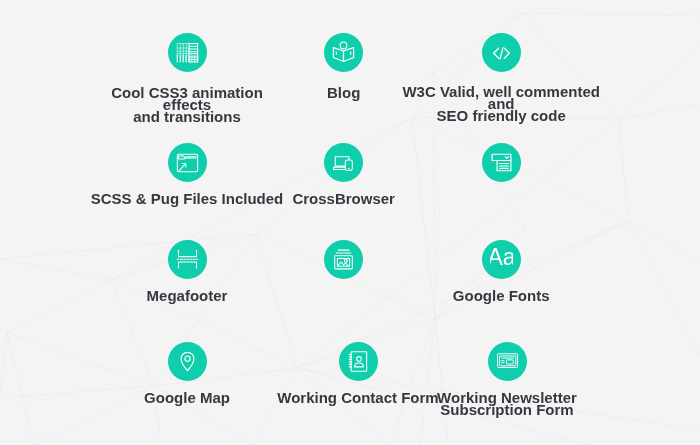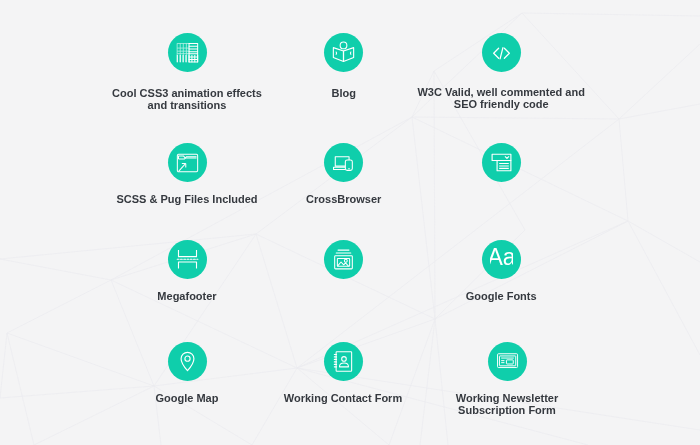--- a/index.html
+++ b/index.html
@@ -15,21 +15,21 @@
   .feature{position:absolute;text-align:center;}
   .circle{
     width:39px;height:39px;border-radius:50%;
     background:#0fceab;
     margin:0 auto;
     display:flex;align-items:center;justify-content:center;
   }
   .circle svg{display:block;}
   .ftitle{
     margin-top:0;
-    font-size:11px;
+    font-size:15px;
     font-weight:bold;
     color:#33373d;
     line-height:12px;
     letter-spacing:0px;
     white-space:pre-line;
     position:absolute;left:0;right:0;
   }
 </style>
 </head>
 <body style="background: rgb(244, 244, 245);">
@@ -214,21 +214,21 @@
     <div class="feature" style="left: 401.2px; top: 240.2px; width: 200px;">
       <div class="circle">
         <span class="ico">
           <svg width="23" height="23" viewBox="0 0 24 24">
             <text x="12.1" y="17.8" font-family="Liberation Sans, sans-serif" font-size="24" font-weight="400" fill="#fff" text-anchor="middle">Aa</text>
           </svg>
         </span>
       </div>
       <div class="ftitle" style="top:50.19999999999999px;color:#35393f">Google Fonts</div>
     </div>
-    <div class="feature" style="left: 243px; top: 342.1px; width: 200px;">
+    <div class="feature" style="left: 258px; top: 342.1px; width: 200px;">
       <div class="circle">
         <span class="ico">
           <svg width="23" height="23" viewBox="0 0 24 24" fill="none" stroke="#fff" stroke-width="1.1" stroke-linejoin="round">
             <rect x="4.3" y="1.8" width="16.2" height="20.4" rx="0.7"></rect>
             <path d="M2.4 4.6h2.4M2.4 7.2h2.4M2.4 9.8h2.4M2.4 12.4h2.4M2.4 15.0h2.4M2.4 17.6h2.4" stroke-linecap="round"></path>
             <circle cx="12.5" cy="9.3" r="2.4"></circle>
             <path d="M7.8 17.6c0-2.6 2.1-4.0 4.7-4.0s4.7 1.4 4.7 4.0z"></path>
           </svg>
         </span>
       </div>

